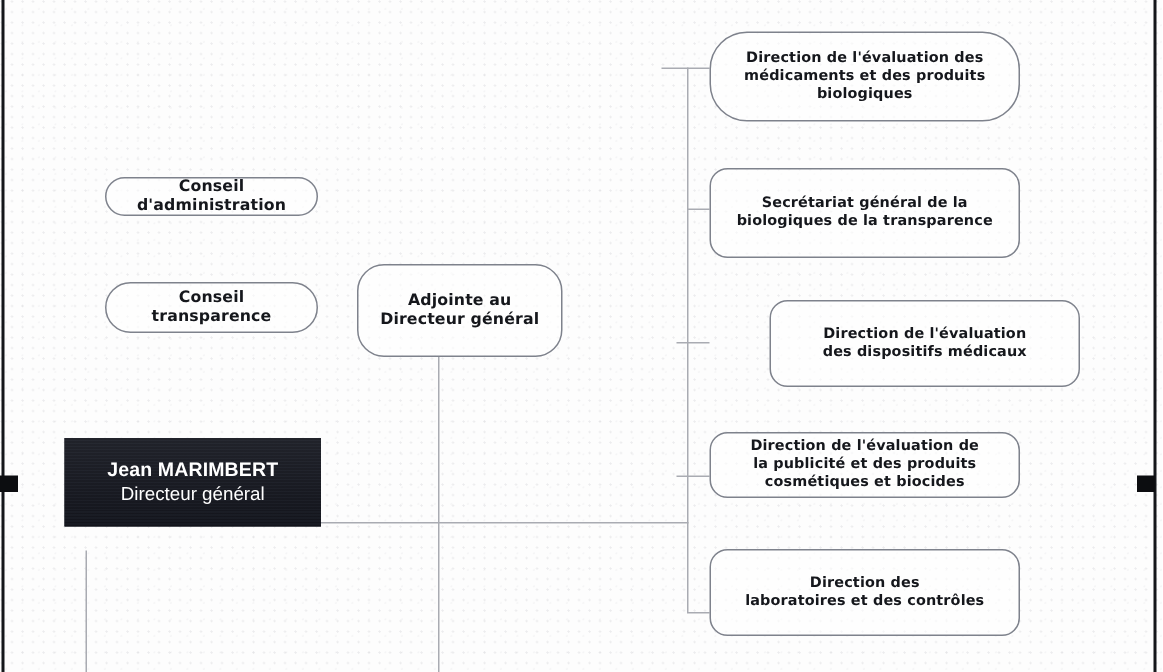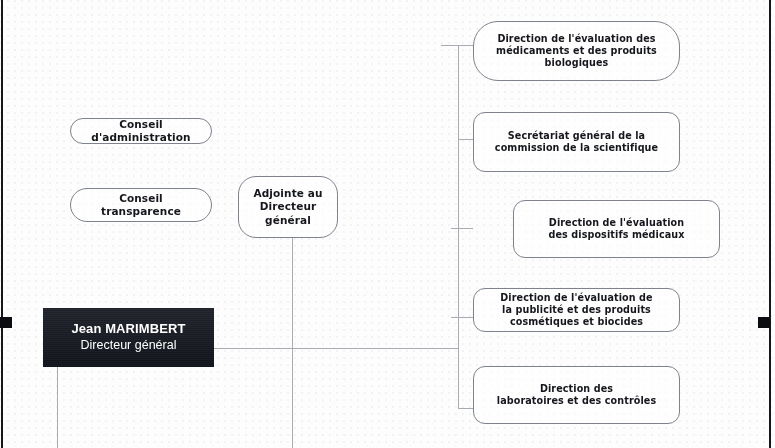--- a/index.html
+++ b/index.html
@@ -84,29 +84,29 @@
     left: 70px;  top: 118px;  width: 142px; height: 26px;
     font-size: 10.5px;
   }
   #node-conseil-scientifique {
     left: 70px;  top: 188px;  width: 142px; height: 34px;
     font-size: 10.5px;
   }
 
   
   #node-adjointe {
-    left: 238px; top: 176px; width: 100px; height: 62px;
+    left: 238px; top: 176px; width: 137px; height: 62px;
     border-radius: 18px;
     font-size: 10.5px;
   }
 
   
   #node-director {
     position: absolute;
-    left: 43px; top: 308px; width: 171px; height: 59px;
+    left: 43px; top: 292px; width: 171px; height: 59px;
     background:
       linear-gradient(180deg, rgba(255,255,255,0.05) 0%, rgba(0,0,0,0.12) 100%),
       repeating-linear-gradient(0deg, #15171f 0px, #15171f 1px, #1b1e27 1px, #1b1e27 2px),
       #171a22;
     border: none;
     border-radius: 0;
     display: flex;
     flex-direction: column;
     align-items: center;
     justify-content: center;
@@ -182,21 +182,21 @@
     <span class="dir-role">Directeur général</span>
   </div>
 
   <div class="node dir-node" id="node-dir-0">
     <span class="txt">Direction de l'évaluation des
 médicaments et des produits biologiques</span>
   </div>
 
   <div class="node dir-node" id="node-dir-1">
     <span class="txt">Secrétariat général de la
-commission de la scientifique</span>
+biologiques de la transparence</span>
   </div>
 
   <div class="node dir-node" id="node-dir-2">
     <span class="txt">Direction de l'évaluation
 des dispositifs médicaux</span>
   </div>
 
   <div class="node dir-node" id="node-dir-3">
     <span class="txt">Direction de l'évaluation de
 la publicité et des produits

